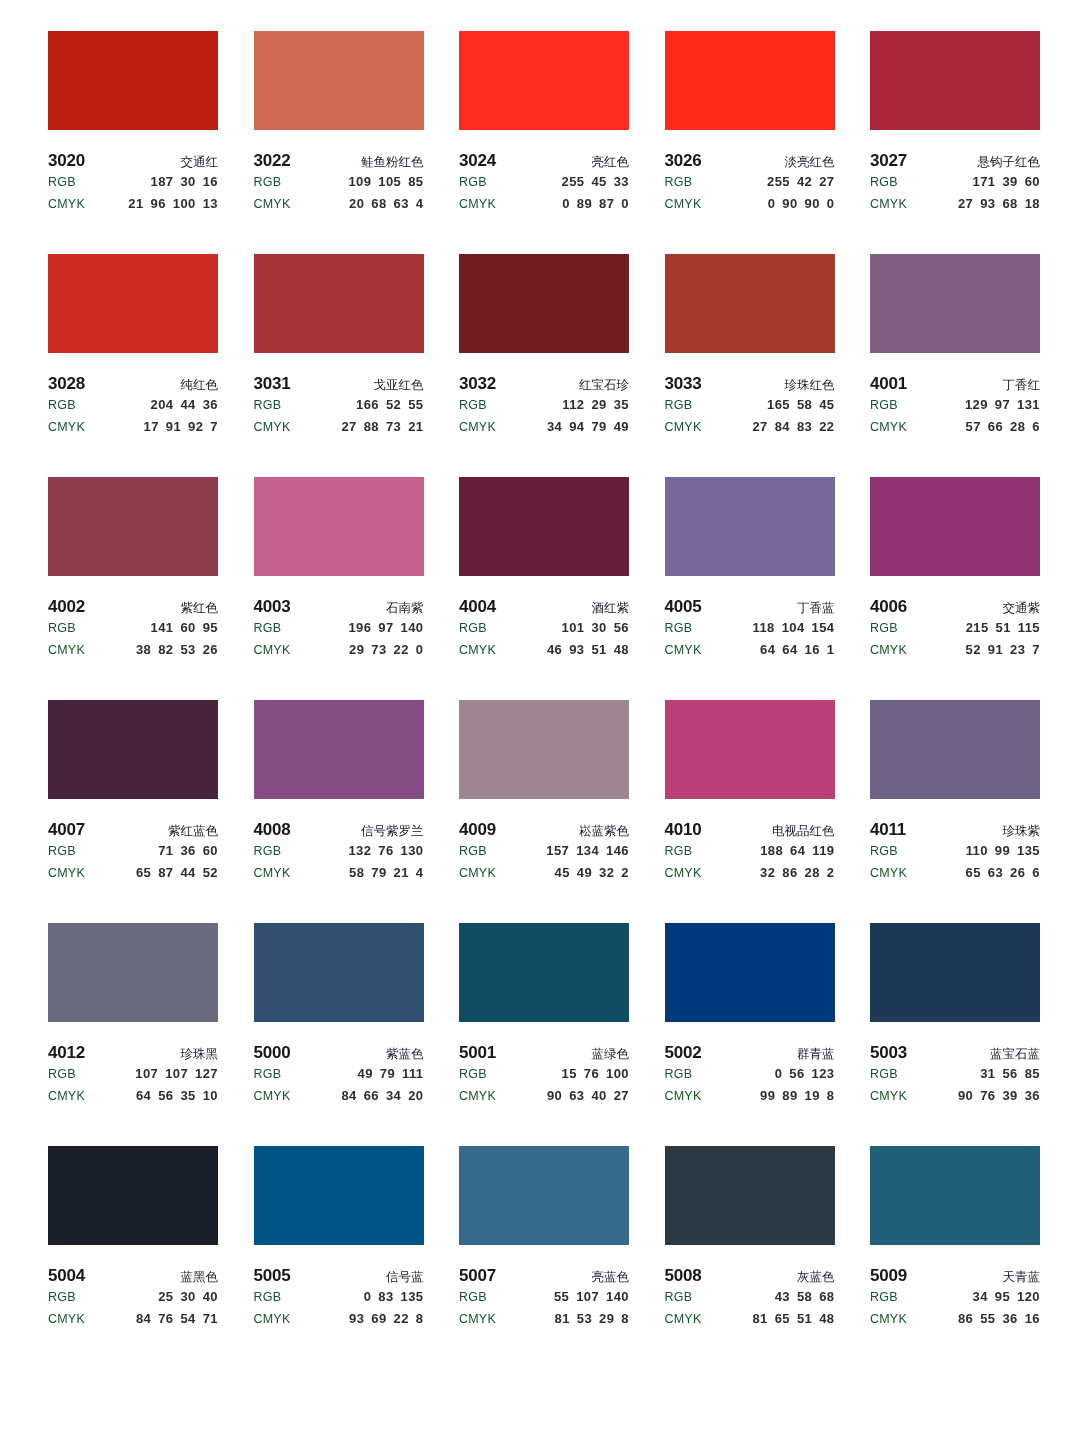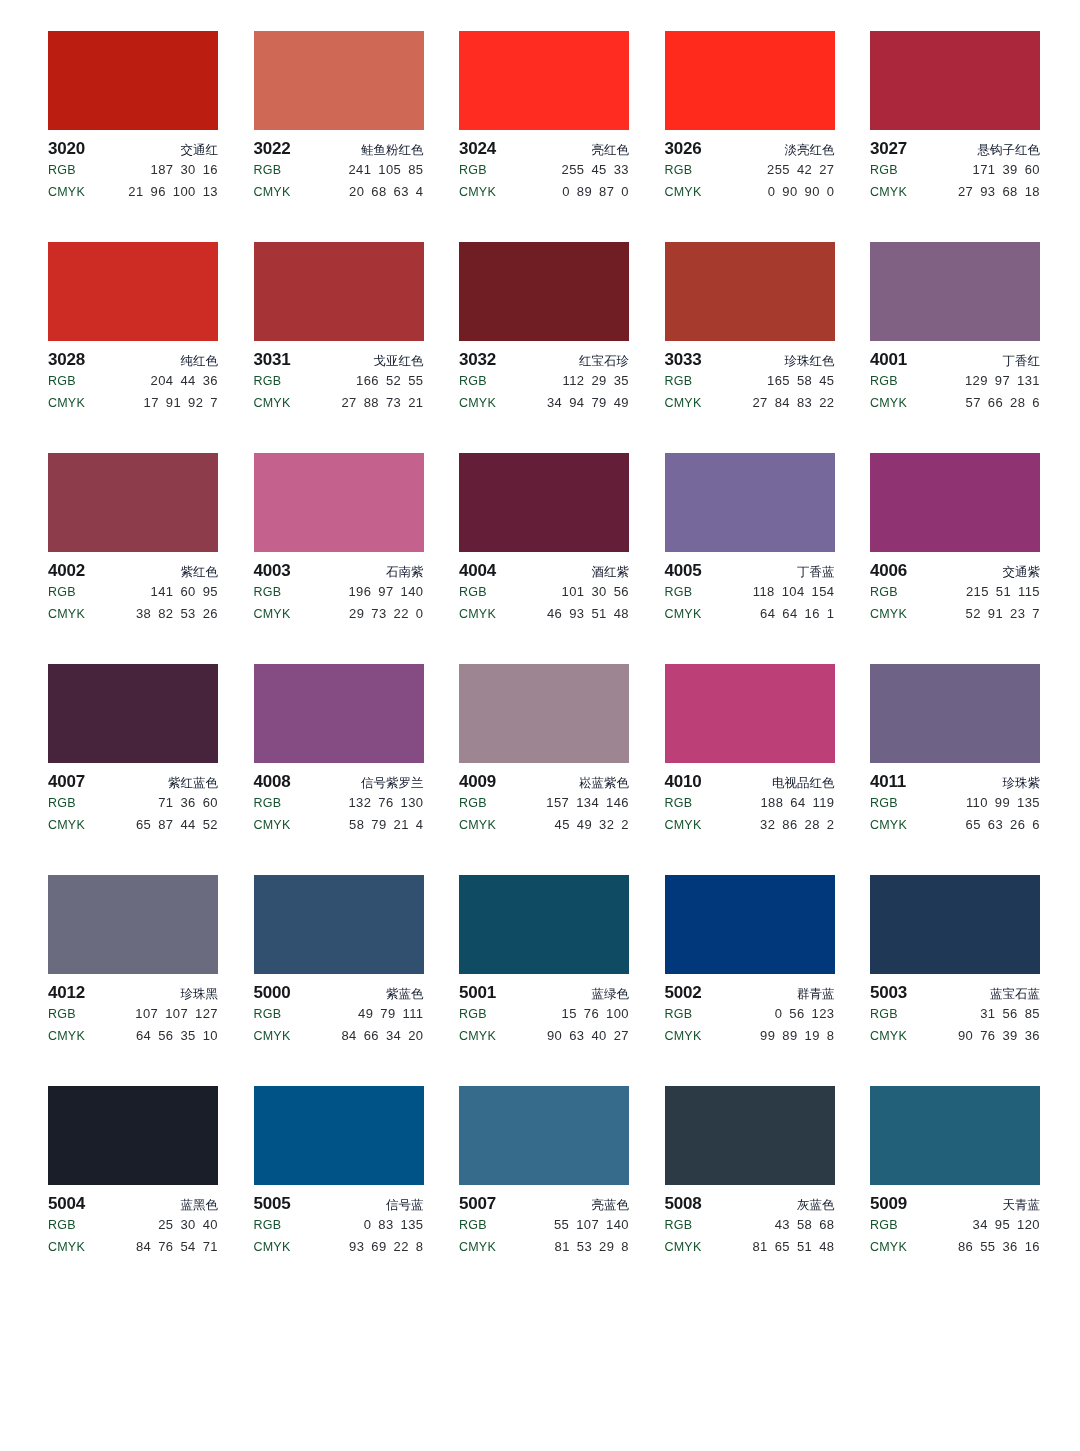--- a/index.html
+++ b/index.html
@@ -43,20 +43,21 @@
     width: 170px;
     padding-top: 9px;
     box-sizing: border-box;
   }
   .row-head {
     display: flex;
     align-items: baseline;
     justify-content: space-between;
     height: 20px;
     line-height: 20px;
+    margin-top: 12px;
   }
   .code {
     font-size: 17px;
     font-weight: bold;
     color: #16181b;
     letter-spacing: -0.2px;
   }
   .cname {
     font-size: 12.5px;
     color: #0f172a;
@@ -73,20 +74,21 @@
   .vlabel {
     font-size: 12.5px;
     color: #14532d;
     letter-spacing: 0.2px;
   }
   .vnums {
     font-size: 13px;
     color: #2b2e33;
     letter-spacing: 0.4px;
     white-space: nowrap;
+    font-weight: bold;
   }
   .vnums span {
     display: inline-block;
     margin-left: 7px;
   }
   .vnums span:first-child { margin-left: 0; }
 </style>
 </head>
 <body>
 
@@ -111,21 +113,21 @@
       </div>
       <div class="swatch-card">
         <div class="swatch" style="background: rgb(207, 105, 85);"></div>
         <div class="info">
           <div class="row-head">
             <div class="code">3022</div>
             <div class="cname">鲑鱼粉红色</div>
           </div>
           <div class="row-vals">
             <div class="vlabel">RGB</div>
-            <div class="vnums"><span>241</span><span>105</span><span>85</span></div>
+            <div class="vnums"><span>109</span><span>105</span><span>85</span></div>
           </div>
           <div class="row-vals">
             <div class="vlabel">CMYK</div>
             <div class="vnums"><span>20</span><span>68</span><span>63</span><span>4</span></div>
           </div>
         </div>
       </div>
       <div class="swatch-card">
         <div class="swatch" style="background: rgb(255, 45, 33);"></div>
         <div class="info">

